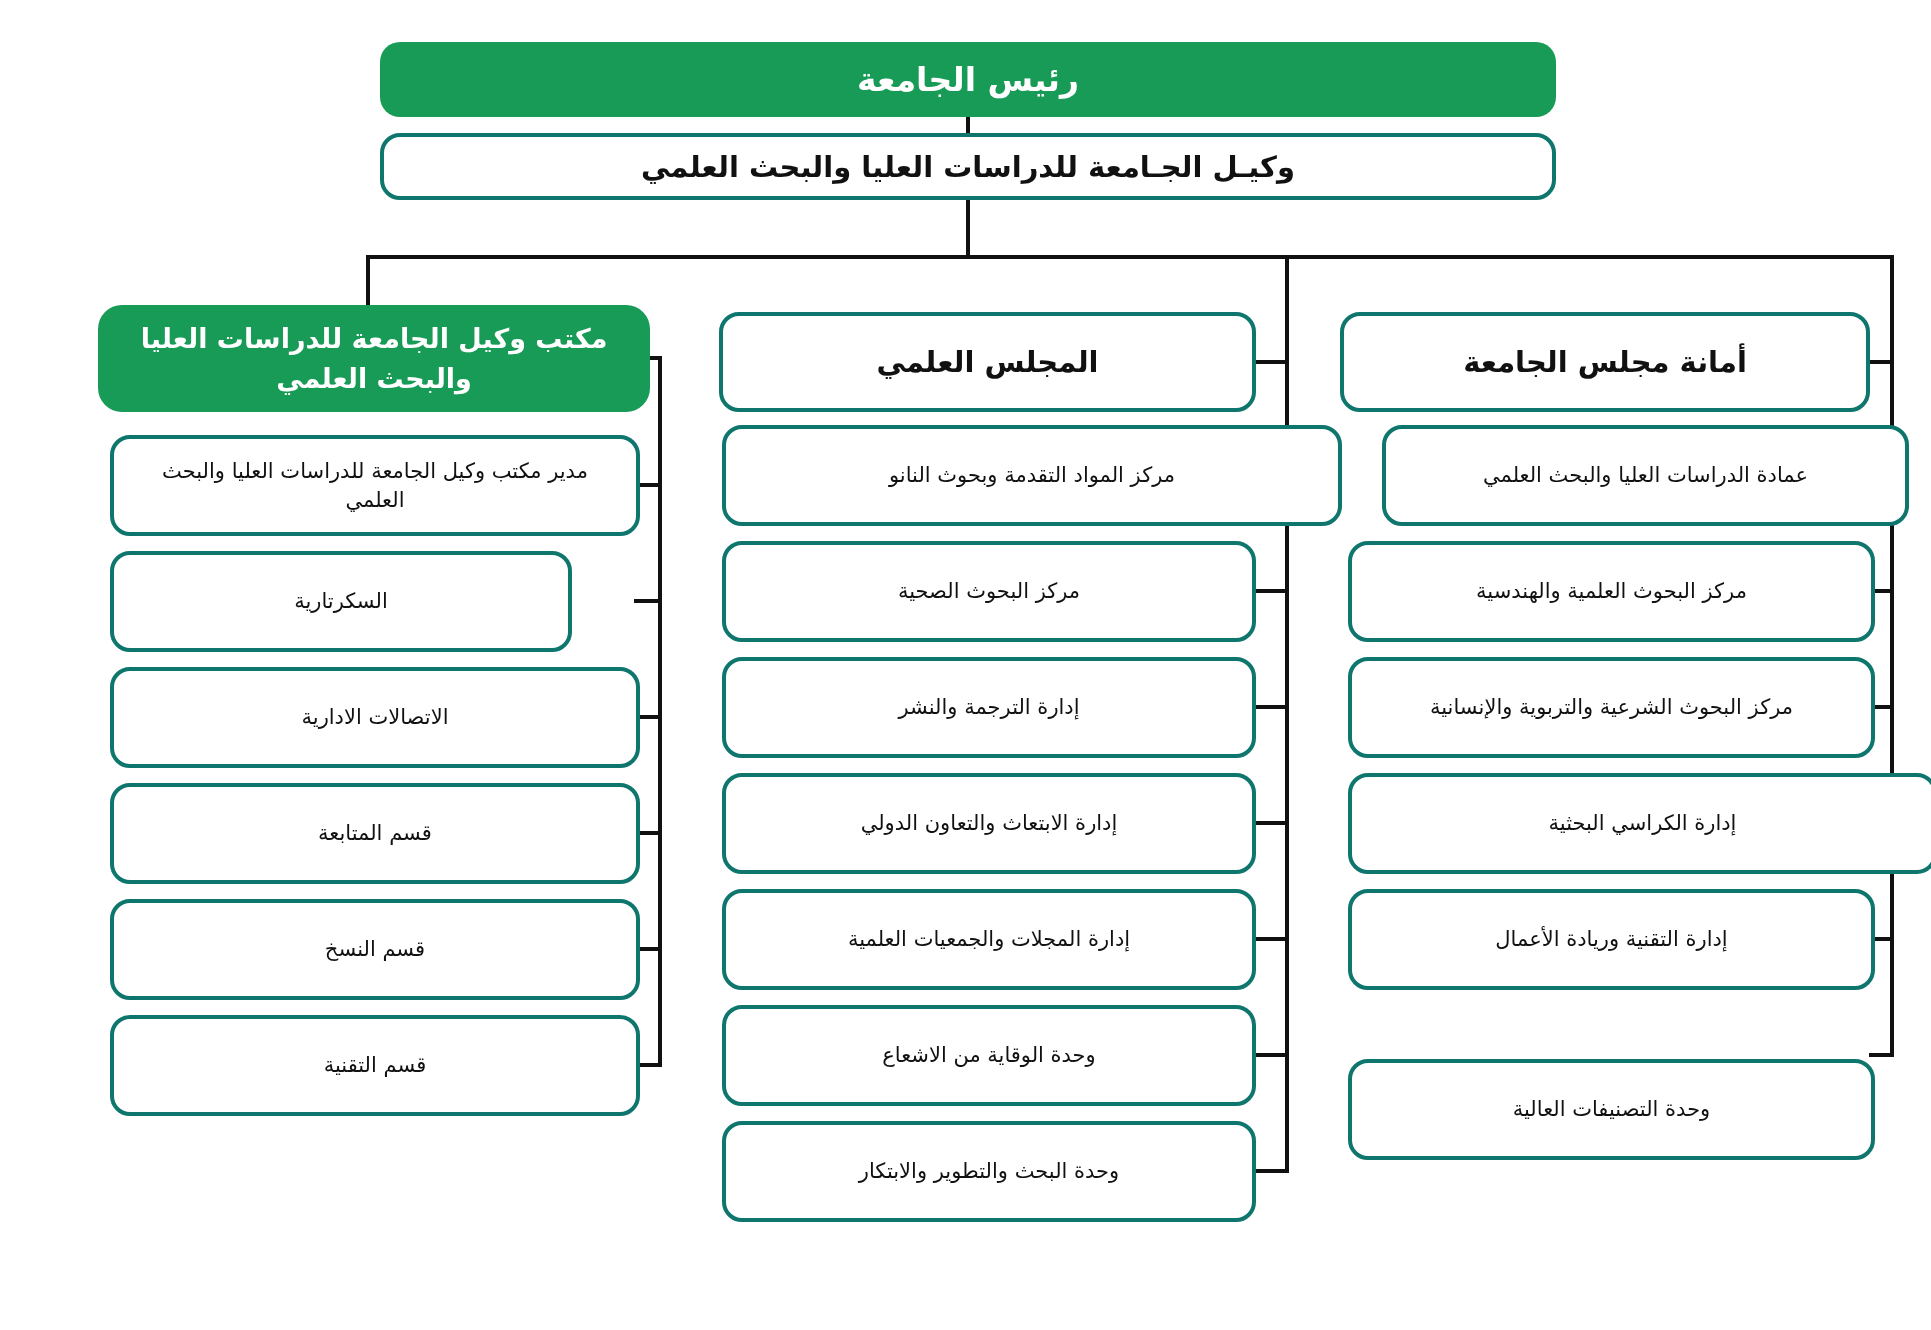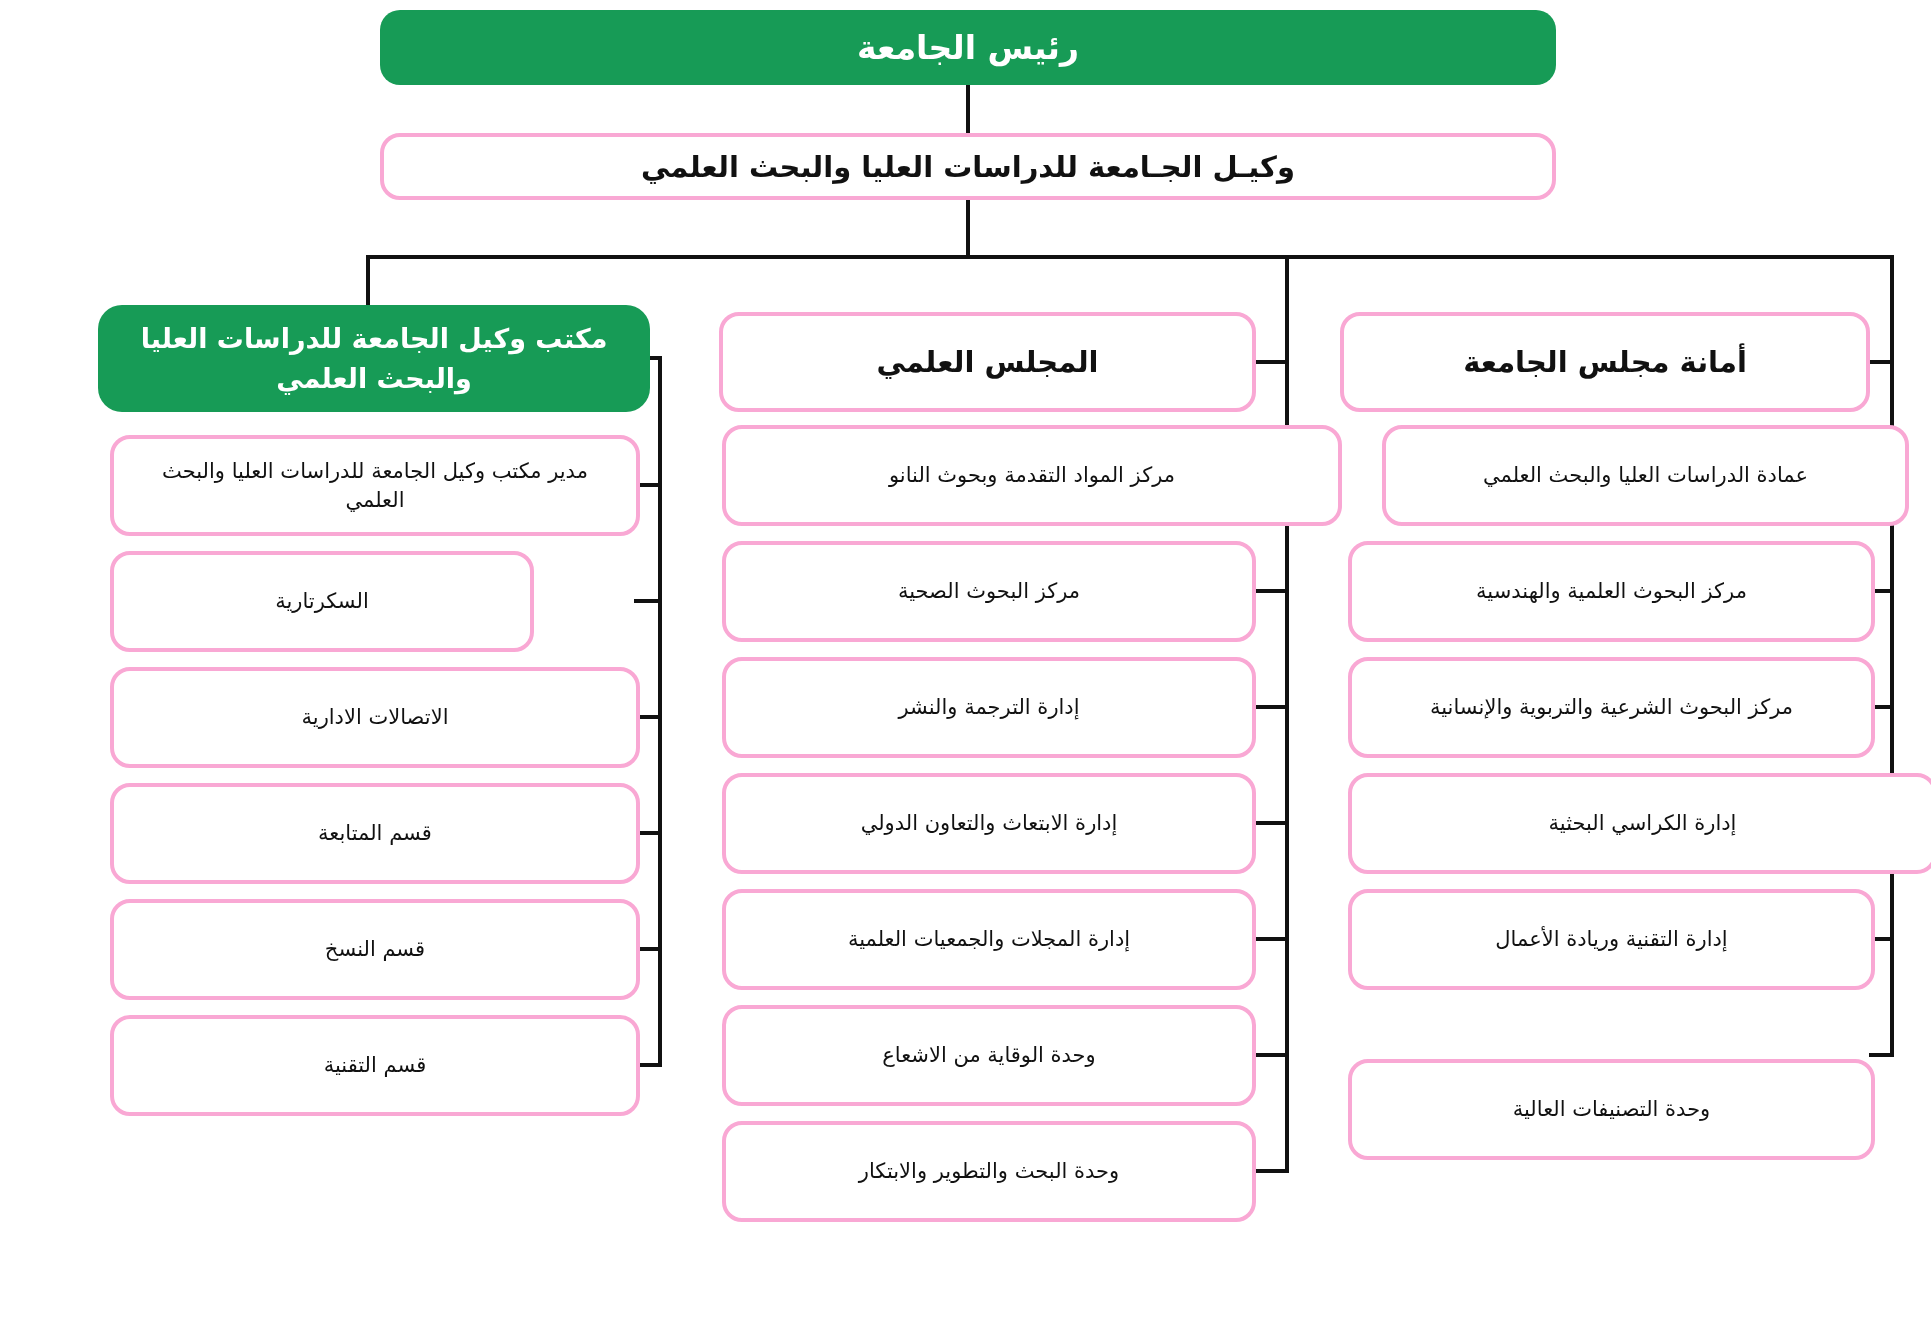--- a/index.html
+++ b/index.html
@@ -4,22 +4,22 @@
 <style>
   html,body{margin:0;padding:0;background:#ffffff;}
   body{font-family:"DejaVu Sans", sans-serif;}
   .canvas{position:relative;width:1931px;height:1330px;background:#ffffff;overflow:hidden;direction:rtl;}
   .line{position:absolute;background:#111111;z-index:0;}
   .vline{width:4px;}
   .hline{height:4px;}
   .box{position:absolute;z-index:1;display:flex;align-items:center;justify-content:center;
        text-align:center;box-sizing:border-box;color:#111111;}
   .gbox{background:#179B56;color:#ffffff;border-radius:20px;font-weight:bold;}
-  .wbox{background:#ffffff;border:4px solid #f9a8d4;border-radius:20px;}
-  .root-box{font-size:33px;}
+  .wbox{background:#ffffff;border:4px solid #0f766e;border-radius:20px;}
+  .root-box{font-size:33px;margin-top:32px;}
   .deputy-box{font-size:29px;font-weight:bold;}
   .col-header{font-size:29px;font-weight:bold;}
   .office-header{font-size:27px;line-height:1.45;padding:0 38px;border-radius:24px;}
   .item{font-size:21px;padding:0 18px;line-height:1.35;}
 </style>
 </head>
 <body>
 
 <div class="canvas">
 
@@ -55,21 +55,21 @@
   <div class="line hline" style="left:1869px;top:821px;width:25px;"></div>
   <div class="line hline" style="left:1869px;top:937px;width:25px;"></div>
   <div class="line hline" style="left:1869px;top:1053px;width:25px;"></div>
 
   <div class="box gbox root-box" style="left:380px;top:10px;width:1176px;height:75px;">رئيس الجامعة</div>
 
   <div class="box wbox deputy-box" style="left:380px;top:133px;width:1176px;height:67px;">وكيـل الجـامعة للدراسات العليا والبحث العلمي</div>
 
   <div class="box gbox office-header" style="left:98px;top:305px;width:552px;height:107px;">مكتب وكيل الجامعة للدراسات العليا والبحث العلمي</div>
   <div class="box wbox item" style="left:110px;top:435px;width:530px;height:101px;">مدير مكتب وكيل الجامعة للدراسات العليا والبحث العلمي</div>
-  <div class="box wbox item" style="left:110px;top:551px;width:424px;height:101px;">السكرتارية</div>
+  <div class="box wbox item" style="left:110px;top:551px;width:462px;height:101px;">السكرتارية</div>
   <div class="box wbox item" style="left:110px;top:667px;width:530px;height:101px;">الاتصالات الادارية</div>
   <div class="box wbox item" style="left:110px;top:783px;width:530px;height:101px;">قسم المتابعة</div>
   <div class="box wbox item" style="left:110px;top:899px;width:530px;height:101px;">قسم النسخ</div>
   <div class="box wbox item" style="left:110px;top:1015px;width:530px;height:101px;">قسم التقنية</div>
 
   <div class="box wbox col-header" style="left:719px;top:312px;width:537px;height:100px;">المجلس العلمي</div>
   <div class="box wbox item" style="left:722px;top:425px;width:620px;height:101px;">مركز المواد التقدمة وبحوث النانو</div>
   <div class="box wbox item" style="left:722px;top:541px;width:534px;height:101px;">مركز البحوث الصحية</div>
   <div class="box wbox item" style="left:722px;top:657px;width:534px;height:101px;">إدارة الترجمة والنشر</div>
   <div class="box wbox item" style="left:722px;top:773px;width:534px;height:101px;">إدارة الابتعاث والتعاون الدولي</div>

